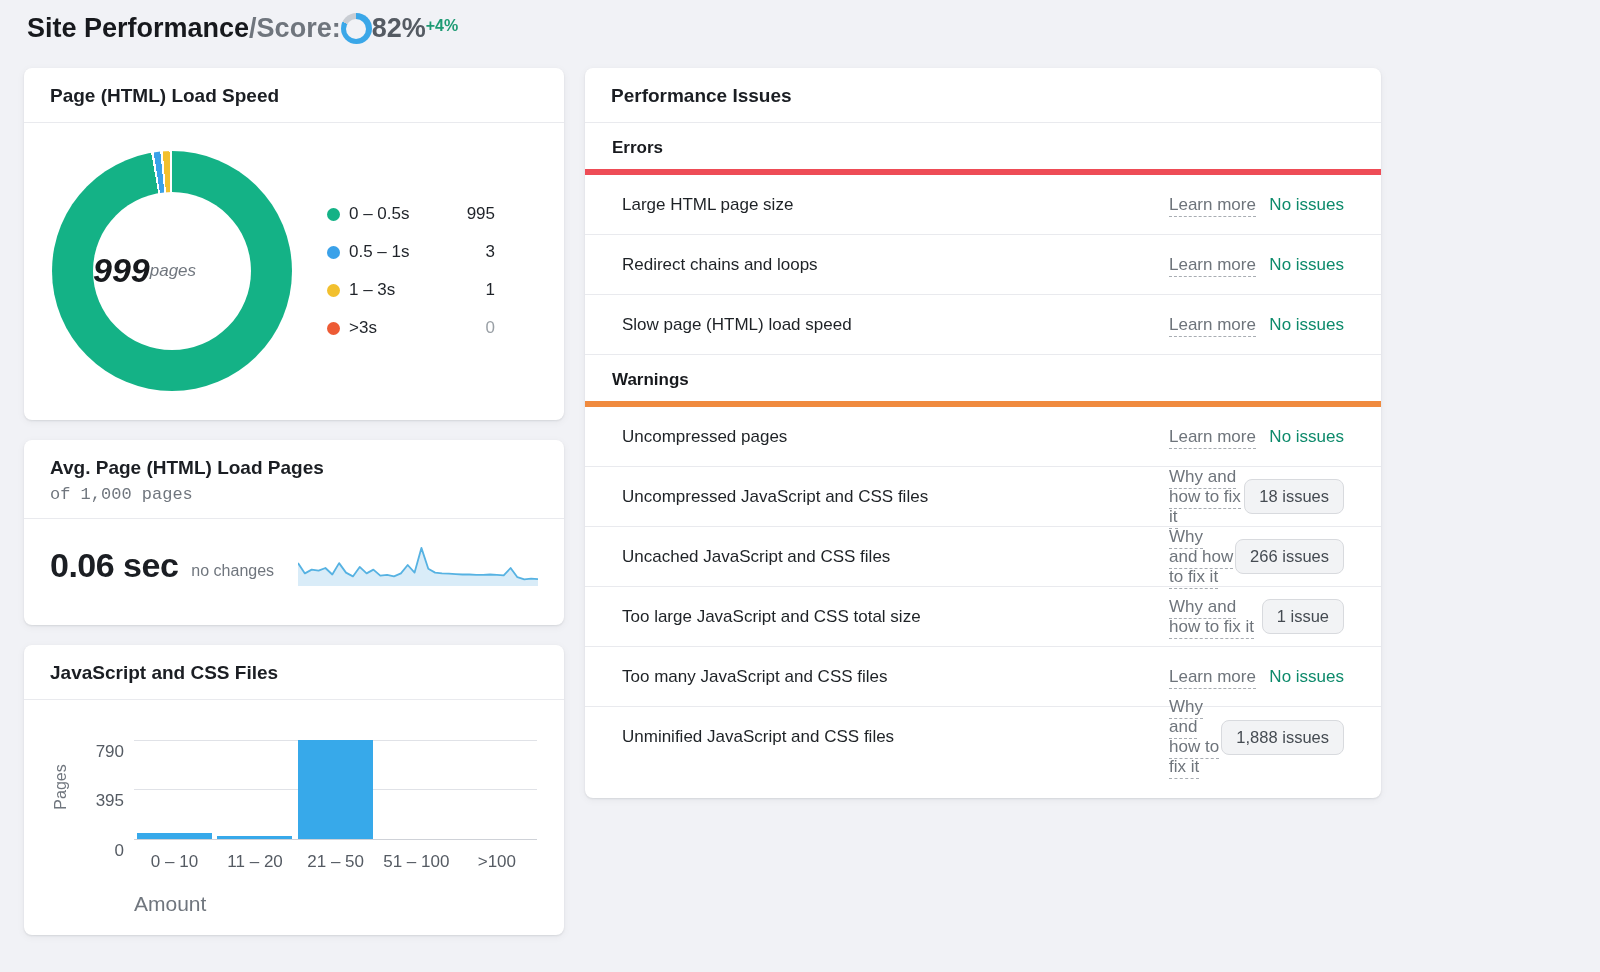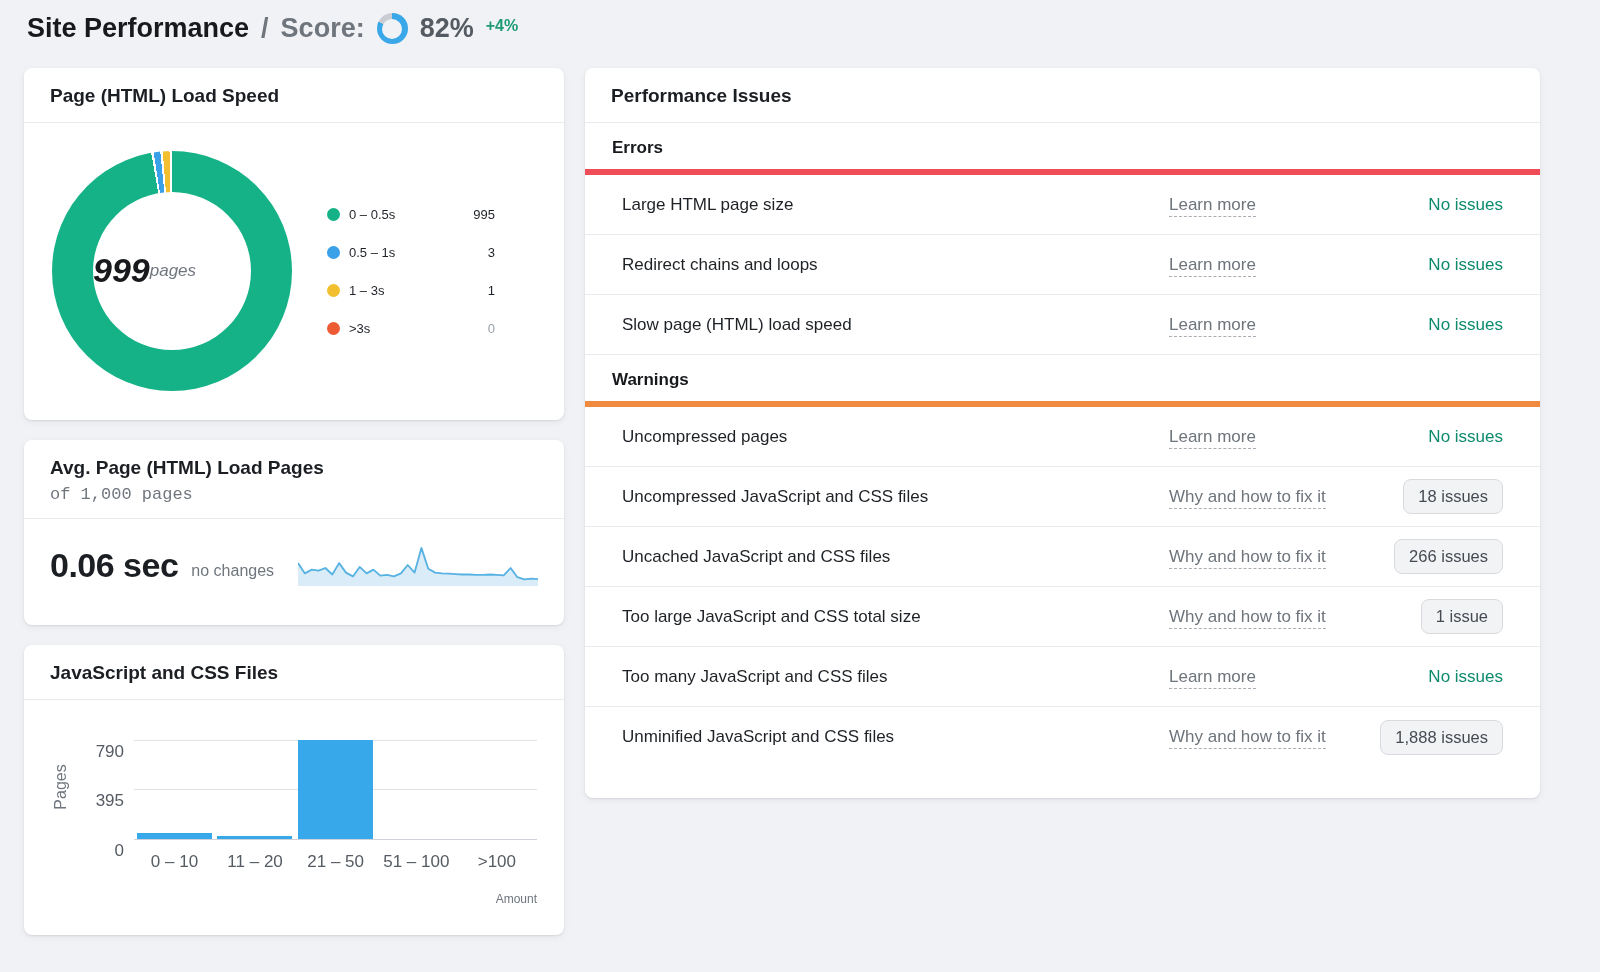--- a/index.html
+++ b/index.html
@@ -6,67 +6,67 @@
     --bg:#f1f2f6; --card:#ffffff; --text:#1b1e23; --muted:#70767e;
     --divider:#e9eaee; --ok:#0d8a6b; --link:#6e747b; --error:#ee4c56;
     --warning:#f08a3e; --blue:#37a9ea; --spark:#56b2e2; --sparkfill:#d9ecf8;
     --scoreblue:#3aa7e8; --scoretrack:#c9cdd3; --delta:#1e9b74;
   }
   *{margin:0;padding:0;box-sizing:border-box;}
   body{font-family:"Liberation Sans","DejaVu Sans",sans-serif;background:var(--bg);}
   .page{position:relative;width:1600px;height:972px;background:var(--bg);overflow:hidden;color:var(--text);}
 
   
-  .hdr{position:absolute;left:27px;top:13px;display:flex;align-items:center;gap:12px;}
+  .hdr{position:absolute;left:27px;top:13px;display:flex;align-items:center;gap:0;}
   .hdr .t1{font-size:27px;font-weight:700;color:#17191d;}
   .hdr .t2{font-size:27px;font-weight:700;color:#6f757d;}
   .score-ring{position:relative;width:31px;height:31px;border-radius:50%;}
   .score-ring .hole{position:absolute;left:5.5px;top:5.5px;width:20px;height:20px;border-radius:50%;background:var(--bg);}
   .hdr .pct{font-size:27px;font-weight:700;color:#555b63;}
   .hdr .delta{font-size:16px;font-weight:700;color:var(--delta);margin-top:-6px;}
 
   
   .card{position:absolute;background:var(--card);border-radius:8px;
         box-shadow:0 1px 2px rgba(27,31,38,.10),0 2px 8px rgba(27,31,38,.05);}
   .card-head{padding:17px 26px 15px;font-size:19px;font-weight:700;border-bottom:1px solid var(--divider);}
   #card-load{left:24px;top:68px;width:540px;height:352px;}
   #card-avg{left:24px;top:440px;width:540px;height:185px;}
   #card-files{left:24px;top:645px;width:540px;height:290px;}
-  #card-issues{left:585px;top:68px;width:955px;height:730px;}
+  #card-issues{left:585px;top:68px;width:796px;height:730px;}
   .card-body{position:relative;}
 
   
   .donut{position:absolute;left:28px;top:28px;width:240px;height:240px;border-radius:50%;}
   .donut-hole{position:absolute;left:41px;top:41px;width:158px;height:158px;border-radius:50%;background:#fff;
               display:flex;flex-direction:row;align-items:center;justify-content:flex-start;font-style:italic;}
   .donut-hole .v{font-size:34px;font-weight:700;color:#17191d;line-height:1.1;}
   .donut-hole .l{font-size:17px;color:var(--muted);}
   .legend{position:absolute;left:303px;top:72px;width:168px;}
-  .legend-item{display:flex;align-items:center;height:38px;font-size:13px;}
+  .legend-item{display:flex;align-items:center;height:38px;font-size:17px;}
   .legend-dot{width:13px;height:13px;border-radius:50%;margin-right:9px;flex:0 0 13px;}
   .legend-label{flex:1;color:#1f2329;}
   .legend-value{width:42px;text-align:right;color:#1f2329;}
   .legend-value.zero{color:#9aa0a6;}
 
   
   #card-avg .card-head{border-bottom:none;padding-bottom:0;}
   .avg-sub{font-size:17px;color:var(--muted);font-weight:400;padding:6px 26px 14px;border-bottom:1px solid var(--divider);font-family:Liberation Mono, monospace;}
   .avg-body{display:flex;align-items:center;height:92px;padding:0 26px;}
   .avg-val{font-size:34px;font-weight:700;letter-spacing:-.5px;}
   .avg-chg{font-size:16px;color:var(--muted);margin-left:13px;margin-top:12px;}
   .spark{margin-left:auto;}
 
   
   .plot{position:absolute;left:0;top:0;width:100%;height:234px;}
   .gridline{position:absolute;left:110px;width:403px;height:1px;background:#e0e2e7;}
   .gridline.zero{background:#cfd2d8;}
   .ytick{position:absolute;width:66px;text-align:right;font-size:17px;color:#555b63;margin-top:12px;}
   .bar{position:absolute;background:var(--blue);}
   .xtick{position:absolute;width:81px;text-align:center;font-size:17px;color:#555b63;top:152px;}
-  .xlabel{position:absolute;left:110px;width:403px;text-align:right;top:192px;font-size:12px;color:var(--muted);}
+  .xlabel{position:absolute;left:110px;width:403px;text-align:left;top:192px;font-size:21px;color:var(--muted);}
   .ylabel{position:absolute;left:14px;top:78px;font-size:16px;color:var(--muted);transform:rotate(-90deg);transform-origin:center;}
 
   
   .sec-head{padding:15px 27px 11px;font-size:17px;font-weight:700;color:#17191d;}
   .sec-bar{height:6px;width:100%;}
   .irow{display:flex;align-items:center;height:60px;padding:0 37px;border-bottom:1px solid var(--divider);font-size:17px;}
   .sec:last-child .irow:last-child{border-bottom:none;}
   .row-label{flex:0 0 547px;color:#1e2226;}
   .row-link{flex:1;}
   .row-link span{color:var(--link);border-bottom:1px dashed #a8adb3;padding-bottom:2px;cursor:pointer;}

